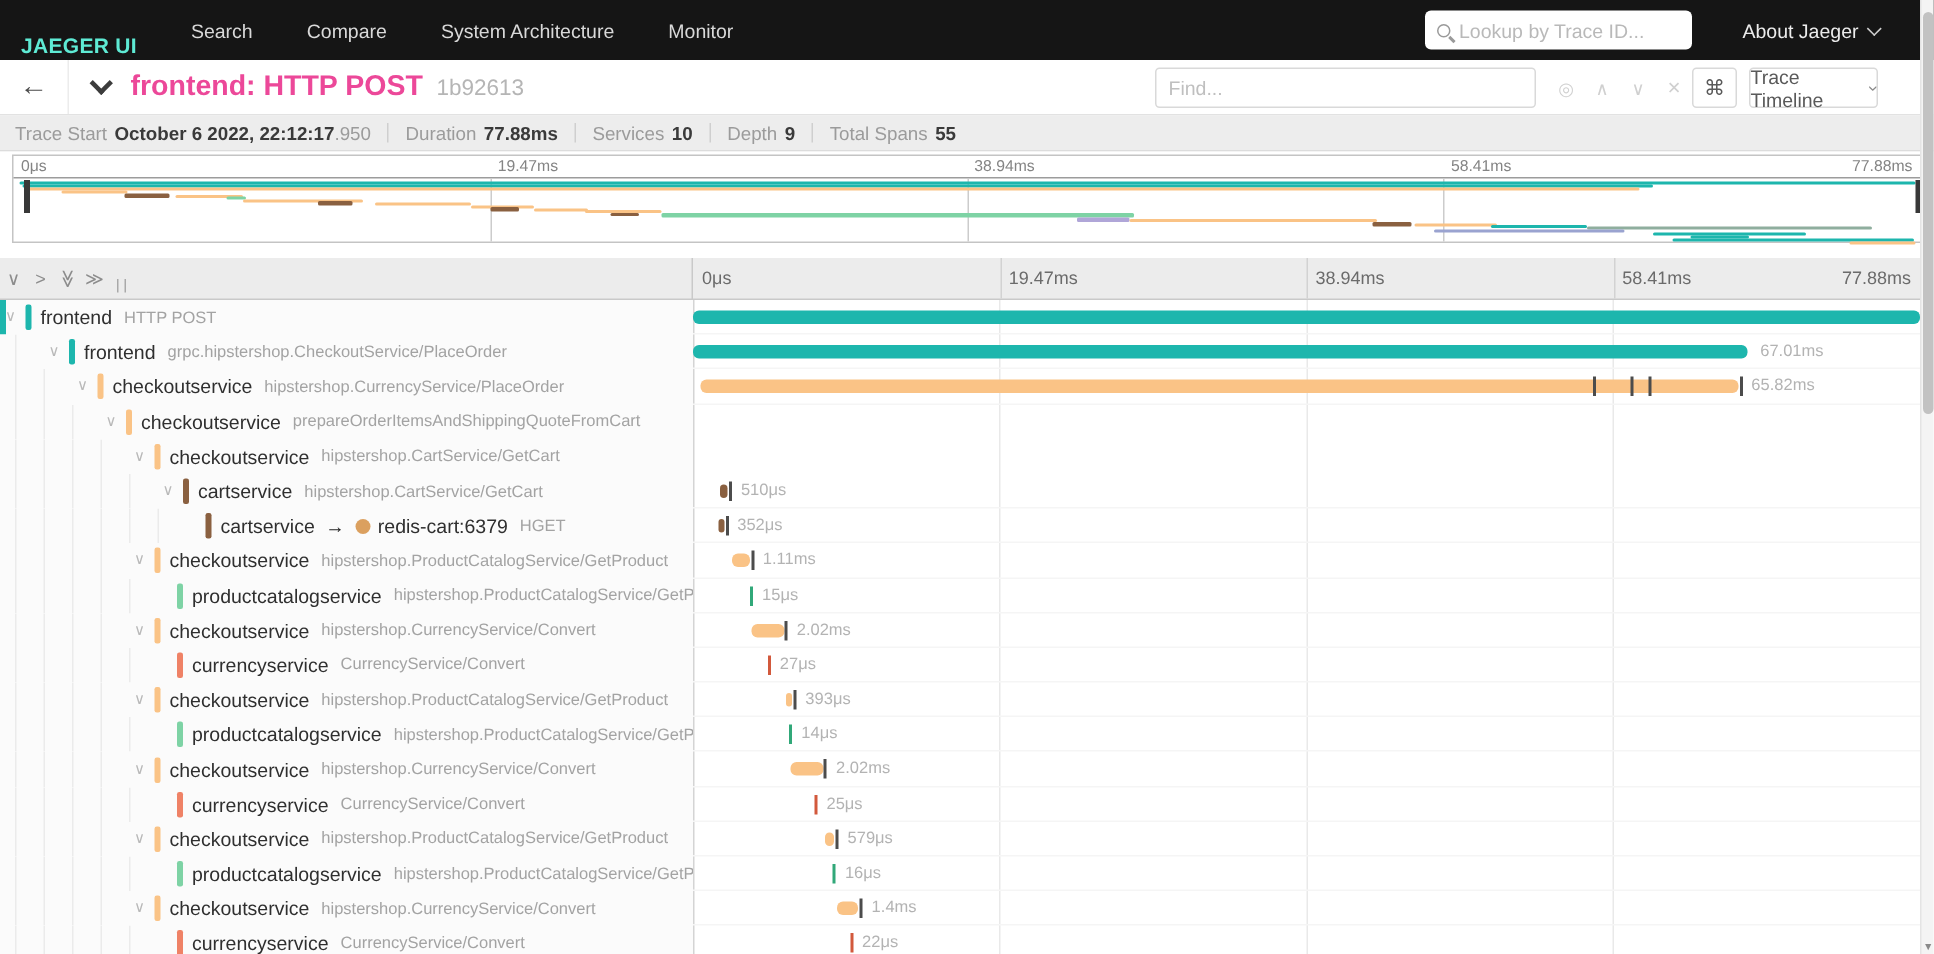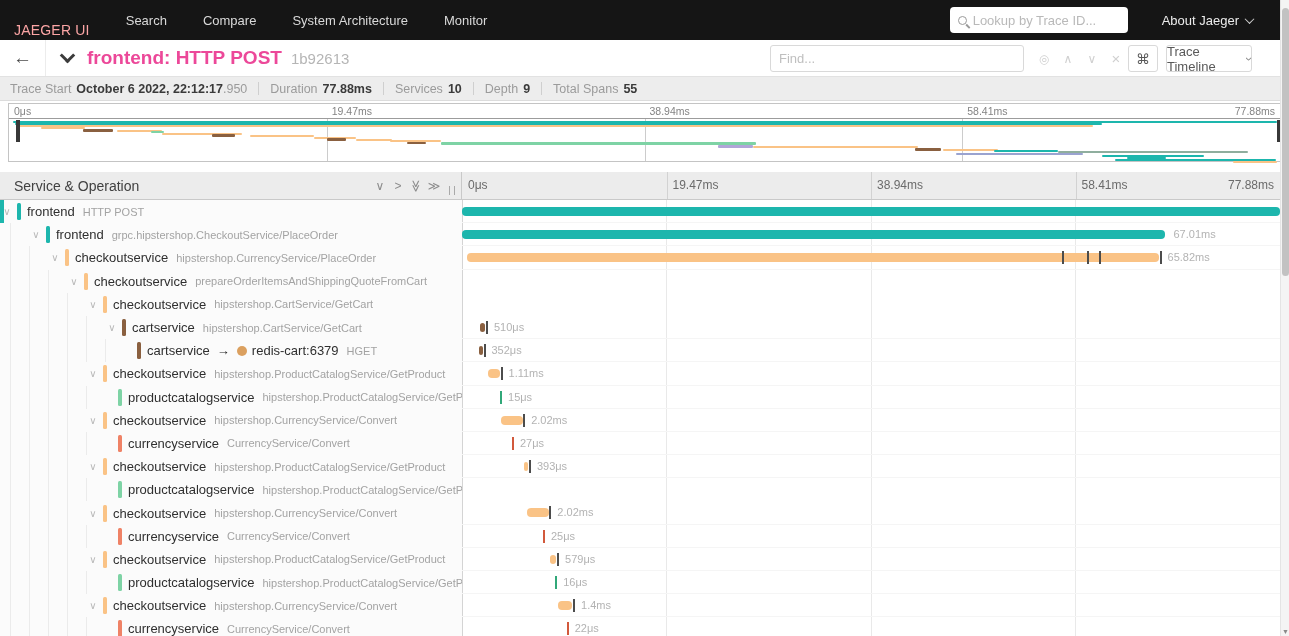--- a/index.html
+++ b/index.html
@@ -2,21 +2,21 @@
 <html><head>
 <meta charset="utf-8">
 <style>
   * { margin:0; padding:0; box-sizing:border-box; }
   html,body { width:1289px; height:636px; overflow:hidden; background:#fff;
     font-family:"Liberation Sans","DejaVu Sans",sans-serif; }
 
   
   #nav { position:absolute; left:0; top:0; width:1289px; height:40px; background:#151515;
     display:flex; align-items:center; z-index:10; }
-  #nav .brand { color:#fca5a5; font-size:14px; font-weight:400; margin-left:14px; letter-spacing:.2px;margin-top:19px; }
+  #nav .brand { color:#5eead4; font-size:14px; font-weight:700; margin-left:14px; letter-spacing:.2px;margin-top:19px; }
   #nav .navitem { color:#d9d9d9; font-size:13px; margin-left:36px; cursor:pointer; }
   #nav .spacer { flex:1; }
   #navsearch { width:178px; height:26px; background:#fff; border-radius:4px; display:flex;
     align-items:center; padding-left:8px; margin-right:8px; }
   .mag { width:9px; height:9px; border:1.5px solid #9a9a9a; border-radius:50%; position:relative; flex:none; }
   .mag::after { content:""; position:absolute; width:1.5px; height:5px; background:#9a9a9a;
     left:8px; top:7px; transform:rotate(-45deg); }
   #navsearch input { border:none; outline:none; font-size:13px; color:#444; width:140px; margin-left:6px;
     font-family:inherit; }
   #navsearch input::placeholder { color:#b9b9b9; }
@@ -210,21 +210,20 @@
         <div class="mmseg" style="left: 87%; width: 12.7%; top: 39.5px; height: 2px; background: rgb(29, 182, 173);"></div>
         <div class="mmseg" style="left: 96.3%; width: 3.5%; top: 41.5px; height: 2px; background: rgb(250, 195, 134);"></div>
         <div class="mmhandle" style="left: 0.55%;"></div>
         <div class="mmhandle" style="left: 99.75%;"></div>
       </div>
   </div>
 </div>
 
 <div id="viewheader">
   <div id="vh-left">
-    <span class="caption">Service &amp; Operation</span>
     <span class="hicon">∨</span>
     <span class="hicon">&gt;</span>
     <span class="hicon"><span class="rot90">≫</span></span>
     <span class="hicon">≫</span>
     <span id="draghandle"></span>
   </div>
   <div id="vh-right">
       <span style="left: 0px; padding-left: 6px;">0μs</span>
       <span class="mid" style="left: 25%;">19.47ms</span>
       <span class="mid" style="left: 50%;">38.94ms</span>
@@ -436,20 +435,24 @@
           <div class="sp sp0"></div>
           <div class="sp"></div>
           <div class="sp"></div>
           <div class="sp"></div>
           <div class="sp"></div>
           <span class="nochev"></span>
           <span class="svcbar" style="background: rgb(126, 211, 165);"></span>
           <span class="svc">productcatalogservice</span>
           <span class="op">hipstershop.ProductCatalogService/GetProduct</span>
         </div>
+        <div class="rr">
+          <div class="thinbar" style="left: 7.85%; background: rgb(49, 168, 121);"></div>
+          <div class="durlabel" style="left: calc(7.85% + 8px);">14μs</div>
+        </div>
       </div>
       <div class="row">
         <div class="rl">
           <div class="sp sp0"></div>
           <div class="sp"></div>
           <div class="sp"></div>
           <div class="sp"></div>
           <span class="treechev">∨</span>
           <span class="svcbar" style="background: rgb(250, 195, 134);"></span>
           <span class="svc">checkoutservice</span>

